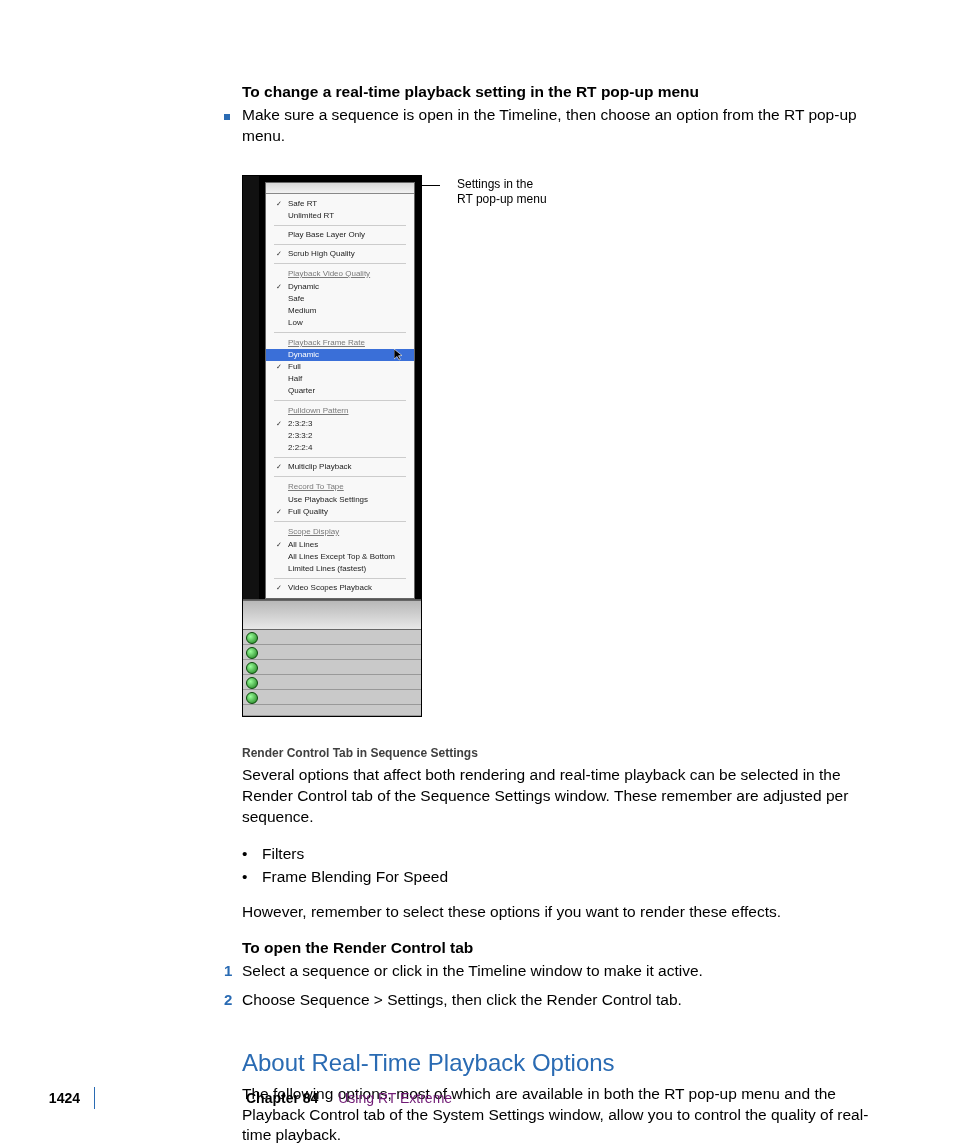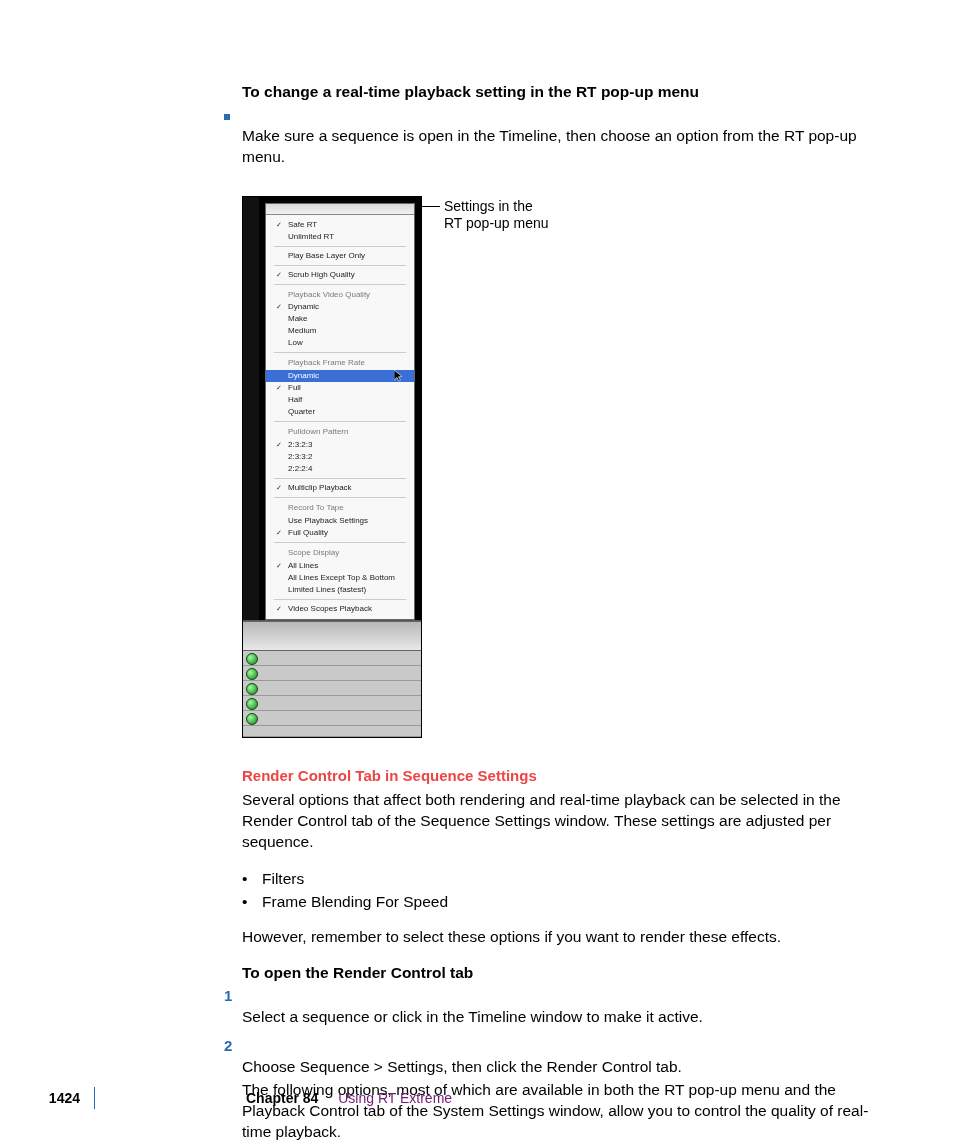--- a/index.html
+++ b/index.html
@@ -23,21 +23,20 @@
     margin-left: 160px;
     width: 640px;
   }
   .bold-heading {
     font-weight: 700;
     margin-bottom: 2px;
   }
   .hang-row {
     display: flex;
     margin-bottom: 2px;
-    flex-direction: column;
   }
   .hang-marker {
     flex: 0 0 18px;
     margin-left: -18px;
     text-align: left;
   }
   .sq-bullet {
     display:inline-block;
     width:6px;height:6px;
     background:#2a6bb3;
@@ -60,20 +59,21 @@
   .menu {
     font-family: "Lucida Grande","Segoe UI",Arial,sans-serif;
     font-size:8px;
     color:#222;
     background:#f8f8f8;
     padding:4px 0;
   }
   .menu .grp-label {
     color:#7a7a7a;
     padding:2px 0 1px 22px;
+    text-decoration:underline;
   }
   .menu .item {
     padding:0 0 0 22px;
     position:relative;
     line-height:12px;
   }
   .menu .item.chk::before{
     content:"✓";
     position:absolute;
     left:10px;
@@ -95,29 +95,29 @@
     pointer-events:none;
   }
   .cursor svg{display:block;}
   .leader{
     border-top:1px solid #000;
     flex:0 0 18px;
     margin-top:10px;
     margin-left:0;
   }
   .callout{
-    font-size:14px;
+    font-size:12px;
     line-height:1.25;
-    margin-left:4px;
+    margin-left:17px;
     margin-top:2px;
   }
   .h2-blue{
-    color:#ef4444;
+    color:#404040;
     font-weight:600;
-    font-size:15px;
+    font-size:12px;
     margin:12px 0 4px 0;
   }
   .h1-blue{
     color:#2a6bb3;
     font-weight:400;
     font-size:24px;
     margin:36px 0 4px 0;
   }
   .para { margin: 0 0 16px 0; }
   .dot-list { margin:4px 0 14px 0; }
@@ -209,21 +209,21 @@
             <div class="menu">
               <div class="item chk">Safe RT</div>
               <div class="item">Unlimited RT</div>
               <div class="sep"></div>
               <div class="item">Play Base Layer Only</div>
               <div class="sep"></div>
               <div class="item chk">Scrub High Quality</div>
               <div class="sep"></div>
               <div class="grp-label">Playback Video Quality</div>
               <div class="item chk">Dynamic</div>
-              <div class="item">Make</div>
+              <div class="item">Safe</div>
               <div class="item">Medium</div>
               <div class="item">Low</div>
               <div class="sep"></div>
               <div class="grp-label">Playback Frame Rate</div>
               <div class="item hl" style="position:relative;">
                 <span>Dynamic</span>
                 <span class="cursor" style="position:absolute;right:10px;top:0;">
                   <svg width="10" height="12" viewBox="0 0 10 12">
                       <path d="M0 0 L0 10 L3 7.5 L5 11 L6.5 10.3 L4.5 6.8 L8 6.5 Z" fill="#000" stroke="#fff" stroke-width="0.6"></path>
                     </svg>
@@ -276,21 +276,21 @@
         </div>
       </div>
       <div class="leader"></div>
       <div class="callout">
         <div>Settings in the</div>
         <div>RT pop-up menu</div>
       </div>
     </div>
 
     <div class="h2-blue">Render Control Tab in Sequence Settings</div>
-    <p class="para">Several options that affect both rendering and real-time playback can be selected in the Render Control tab of the Sequence Settings window. These settings are adjusted per sequence.</p>
+    <p class="para">Several options that affect both rendering and real-time playback can be selected in the Render Control tab of the Sequence Settings window. These remember are adjusted per sequence.</p>
     <div class="dot-list">
       <div class="row">
           <span class="dot">•</span>
           <span>Filters</span>
         </div>
       <div class="row">
           <span class="dot">•</span>
           <span>Frame Blending For Speed</span>
         </div>
     </div>
@@ -299,20 +299,21 @@
     <div class="bold-heading">To open the Render Control tab</div>
     <div class="hang-row">
       <div class="hang-marker"><span class="num-blue">1</span></div>
       <div>Select a sequence or click in the Timeline window to make it active.</div>
     </div>
     <div class="hang-row" style="margin-top:8px;">
       <div class="hang-marker"><span class="num-blue">2</span></div>
       <div>Choose Sequence &gt; Settings, then click the Render Control tab.</div>
     </div>
 
+    <div class="h1-blue">About Real-Time Playback Options</div>
     <p class="para">The following options, most of which are available in both the RT pop-up menu and the Playback Control tab of the System Settings window, allow you to control the quality of real-time playback.</p>
 
   </div>
 
   <div class="footer">
     <div class="pnum">1424</div>
     <div class="vline"></div>
     <div class="chap">
       <span>Chapter 84</span>
       <span class="chapname">Using RT Extreme</span>

